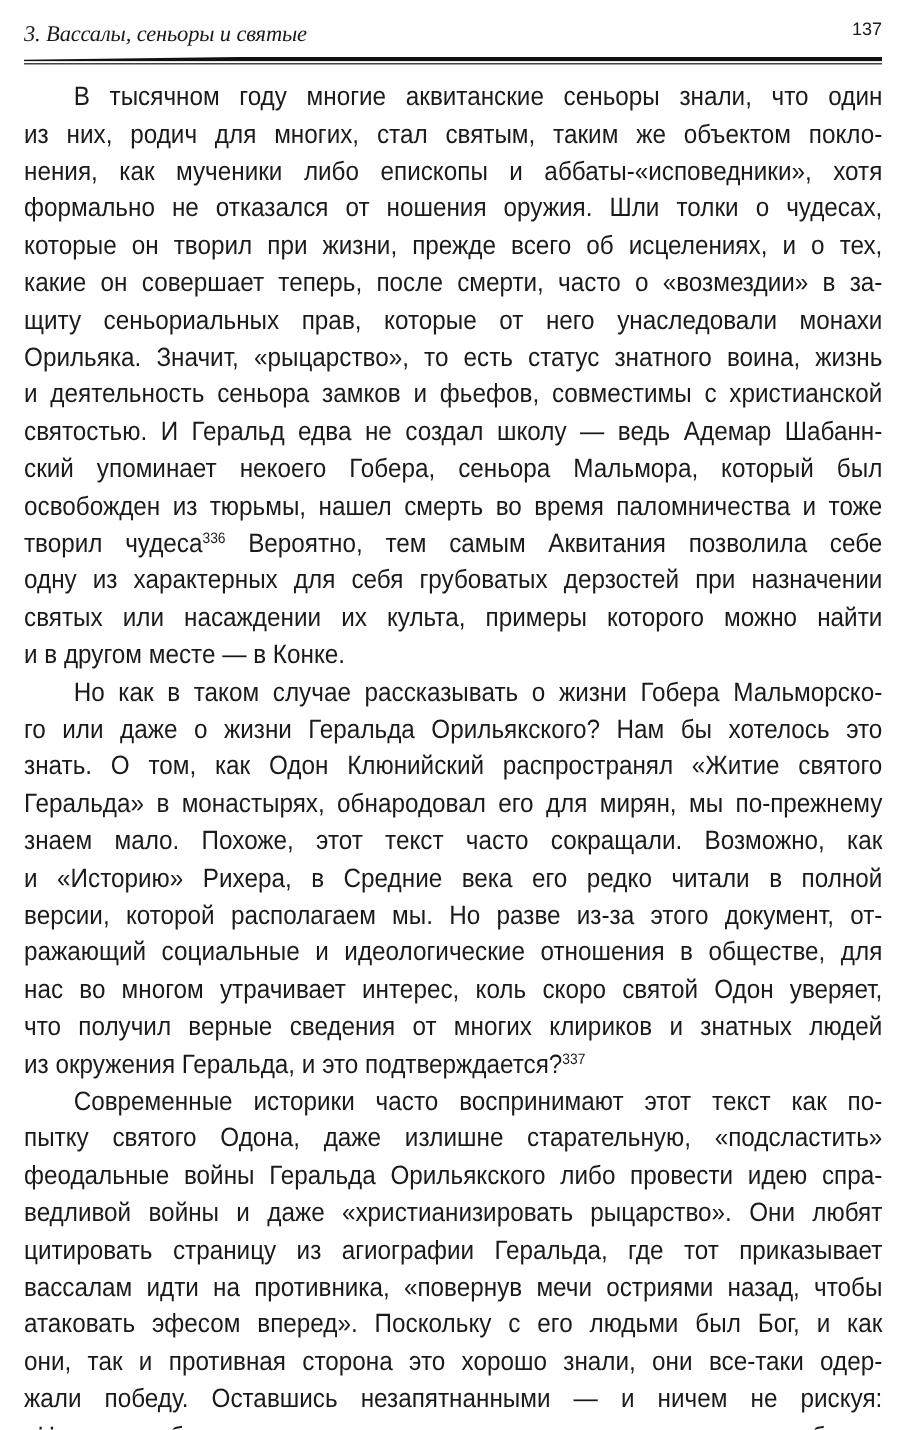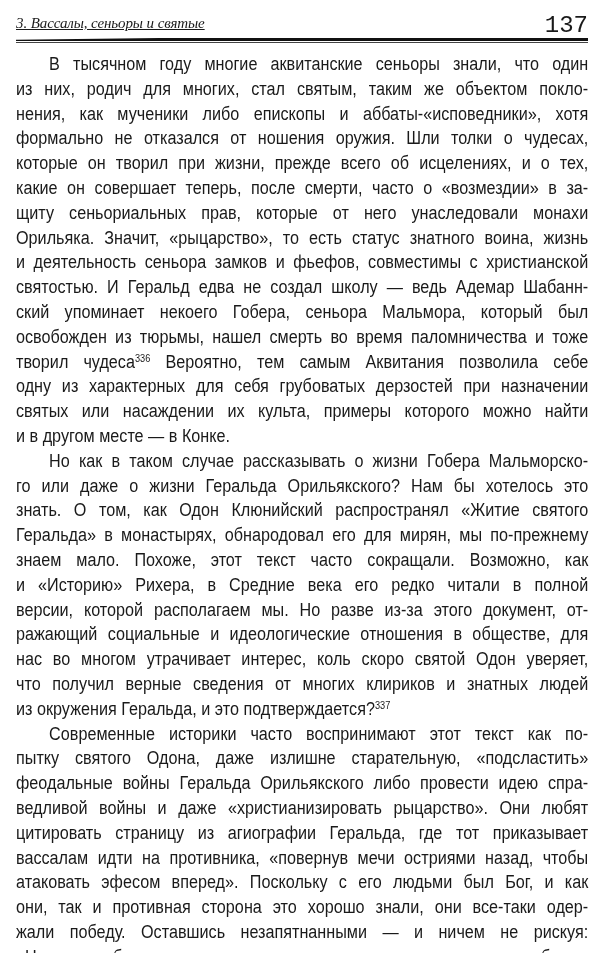--- a/index.html
+++ b/index.html
@@ -7,25 +7,25 @@
     width: 600px; height: 953px; position: relative; overflow: hidden;
     color: #1a1a1a;
     font-family: "Liberation Sans Narrow", "Liberation Sans", sans-serif;
   }
   .header {
     position: absolute; left: 16px; top: 12px; width: 572px; height: 24px;
   }
   .running-title {
     position: absolute; left: 0; top: 3px;
     font-family: "Liberation Serif", serif; font-style: italic;
-    font-size: 15px; letter-spacing: -0.1px; text-decoration: underline;
+    font-size: 15px; letter-spacing: -0.1px;
   }
   .page-number {
     position: absolute; right: 0; top: 0;
-    font-family: Liberation Mono, monospace; font-size: 24px;
+    font-family: Liberation Sans, sans-serif; font-size: 12px;
   }
   .rule {
     position: absolute; left: 16px; top: 38px; width: 572px; height: 5px;
   }
   .rule .thick {
     position: absolute; left: 0; right: 0; top: 0; height: 3px; background: #111;
     clip-path: polygon(0 60%, 25% 0, 100% 0, 100% 100%, 25% 100%, 0 100%);
   }
   .rule .thin {
     position: absolute; left: 0; right: 0; top: 4px; height: 1px; background: #444;

